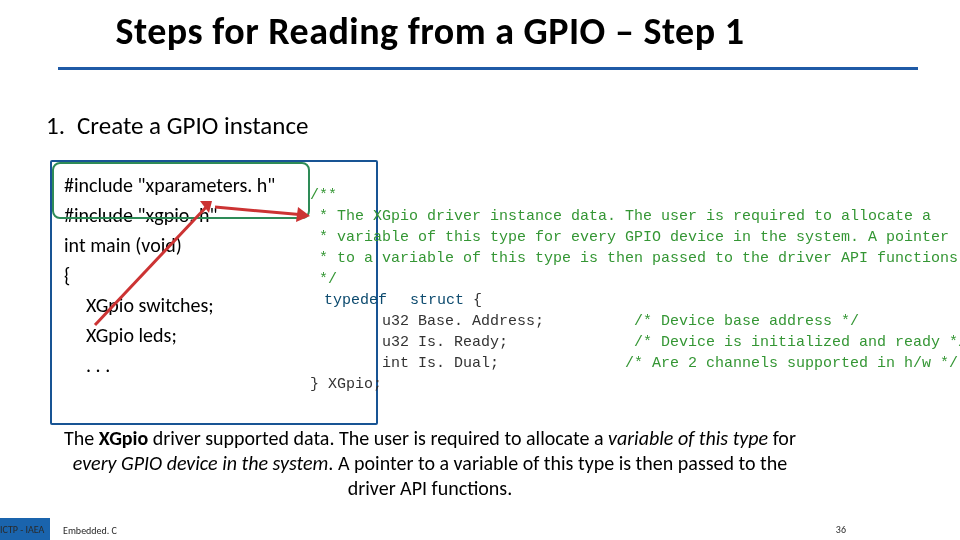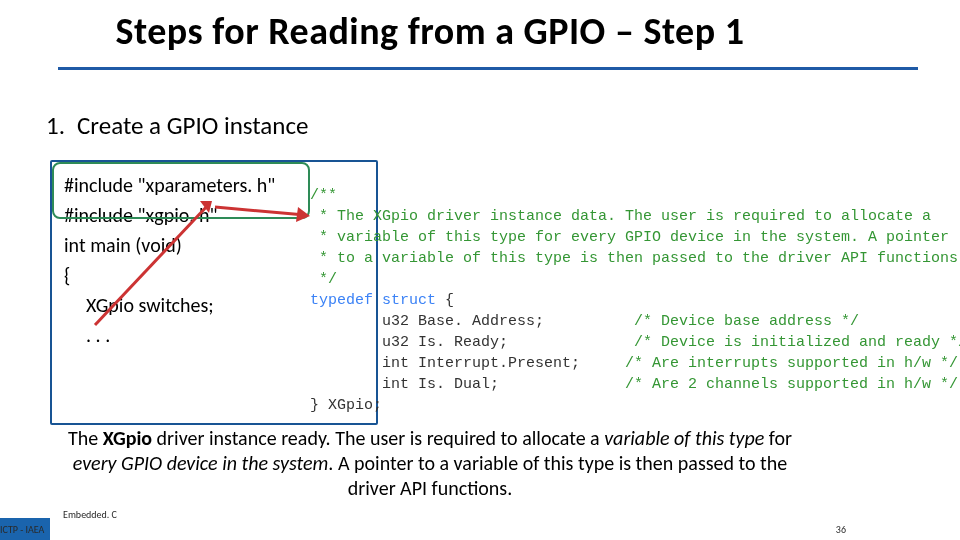--- a/index.html
+++ b/index.html
@@ -80,21 +80,21 @@
     position: absolute;
     top: 185px;
     left: 310px;
     width: 640px;
     font-family: Consolas, "Courier New", monospace;
     font-size: 15px;
     line-height: 1.4;
   }
   .struct-area .row { white-space: pre; }
   .c-green { color: #349634; }
-  .c-blue  { color: #3b82f6; }
+  .c-blue  { color: #0c4a6e; margin-left: 14px; }
   .c-plain { color: #333; }
   .summary {
     position: absolute;
     top: 426px;
     left: 56px;
     right: 56px;
     font-size: 20px;
     text-align: center;
     line-height: 1.25;
   }
@@ -103,21 +103,21 @@
   .footer-bar {
     position: absolute;
     bottom: 0;
     left: 0;
     width: 50px;
     height: 22px;
     background: #1a64ad;
   }
   .footer-label {
     position: absolute;
-    bottom: 19px;
+    bottom: 3px;
     left: 63px;
     font-size: 10px;
     color: #2a2a2a;
   }
   .footer-center {
     position: absolute;
     bottom: 4px;
     left: 0;
     right: 0;
     font-size: 10px;
@@ -145,20 +145,21 @@
   <div class="step-line">
     <span class="step-num">1.</span><span>Create a GPIO instance</span>
   </div>
 
   <div class="code-box">
     <div>#include "xparameters. h"</div>
     <div>#include "xgpio. h"</div>
     <div>int main (void)</div>
     <div>{</div>
     <div class="indent">XGpio switches;</div>
+    <div class="indent">XGpio leds;</div>
     <div class="indent">. . .</div>
   </div>
 
   <div class="green-box"></div>
 
   <svg class="arrow" style="top:195px; left:80px;" width="230" height="140">
     <path d="M 15 130 L 130 8"></path>
     <path d="M 120 6 L 132 6 L 129 18 Z" fill="#cc3333" stroke="none"></path>
   </svg>
   <svg class="arrow" style="top:195px; left:210px;" width="120" height="30">
@@ -168,26 +169,25 @@
 
   <div class="struct-area">
     <div class="row c-green">/**</div>
     <div class="row c-green"> * The XGpio driver instance data. The user is required to allocate a</div>
     <div class="row c-green"> * variable of this type for every GPIO device in the system. A pointer</div>
     <div class="row c-green"> * to a variable of this type is then passed to the driver API functions.</div>
     <div class="row c-green"> */</div>
     <div class="row"><span class="c-blue">typedef </span><span class="c-blue">struct </span><span class="c-plain">{</span></div>
     <div class="row"><span class="c-plain">        u32 </span><span class="c-plain">Base. Address;</span><span class="c-green">          /* Device base address */</span></div>
     <div class="row"><span class="c-plain">        u32 </span><span class="c-plain">Is. Ready;</span><span class="c-green">              /* Device is initialized and ready */</span></div>
-    <div class="row"><span class="c-plain">        int </span><span class="c-plain">Interrupt.Present;</span><span class="c-green">     /* Are interrupts supported in h/w */</span></div>
     <div class="row"><span class="c-plain">        int </span><span class="c-plain">Is. Dual;</span><span class="c-green">              /* Are 2 channels supported in h/w */</span></div>
     <div class="row c-plain">} XGpio;</div>
   </div>
 
   <div class="summary">
-    <span>The </span><b>XGpio</b><span> driver instance ready. The user is required to allocate a </span><i>variable of this type</i><span> for </span><i>every GPIO device in the system</i><span>. A pointer to a variable of this type is then passed to the driver API functions.</span>
+    <span>The </span><b>XGpio</b><span> driver supported data. The user is required to allocate a </span><i>variable of this type</i><span> for </span><i>every GPIO device in the system</i><span>. A pointer to a variable of this type is then passed to the driver API functions.</span>
   </div>
 
   <div class="footer-bar"></div>
   <div class="footer-label">Embedded. C</div>
   <div class="footer-center">ICTP - IAEA</div>
   <div class="footer-number">36</div>
 </div>
 
 </body></html>

